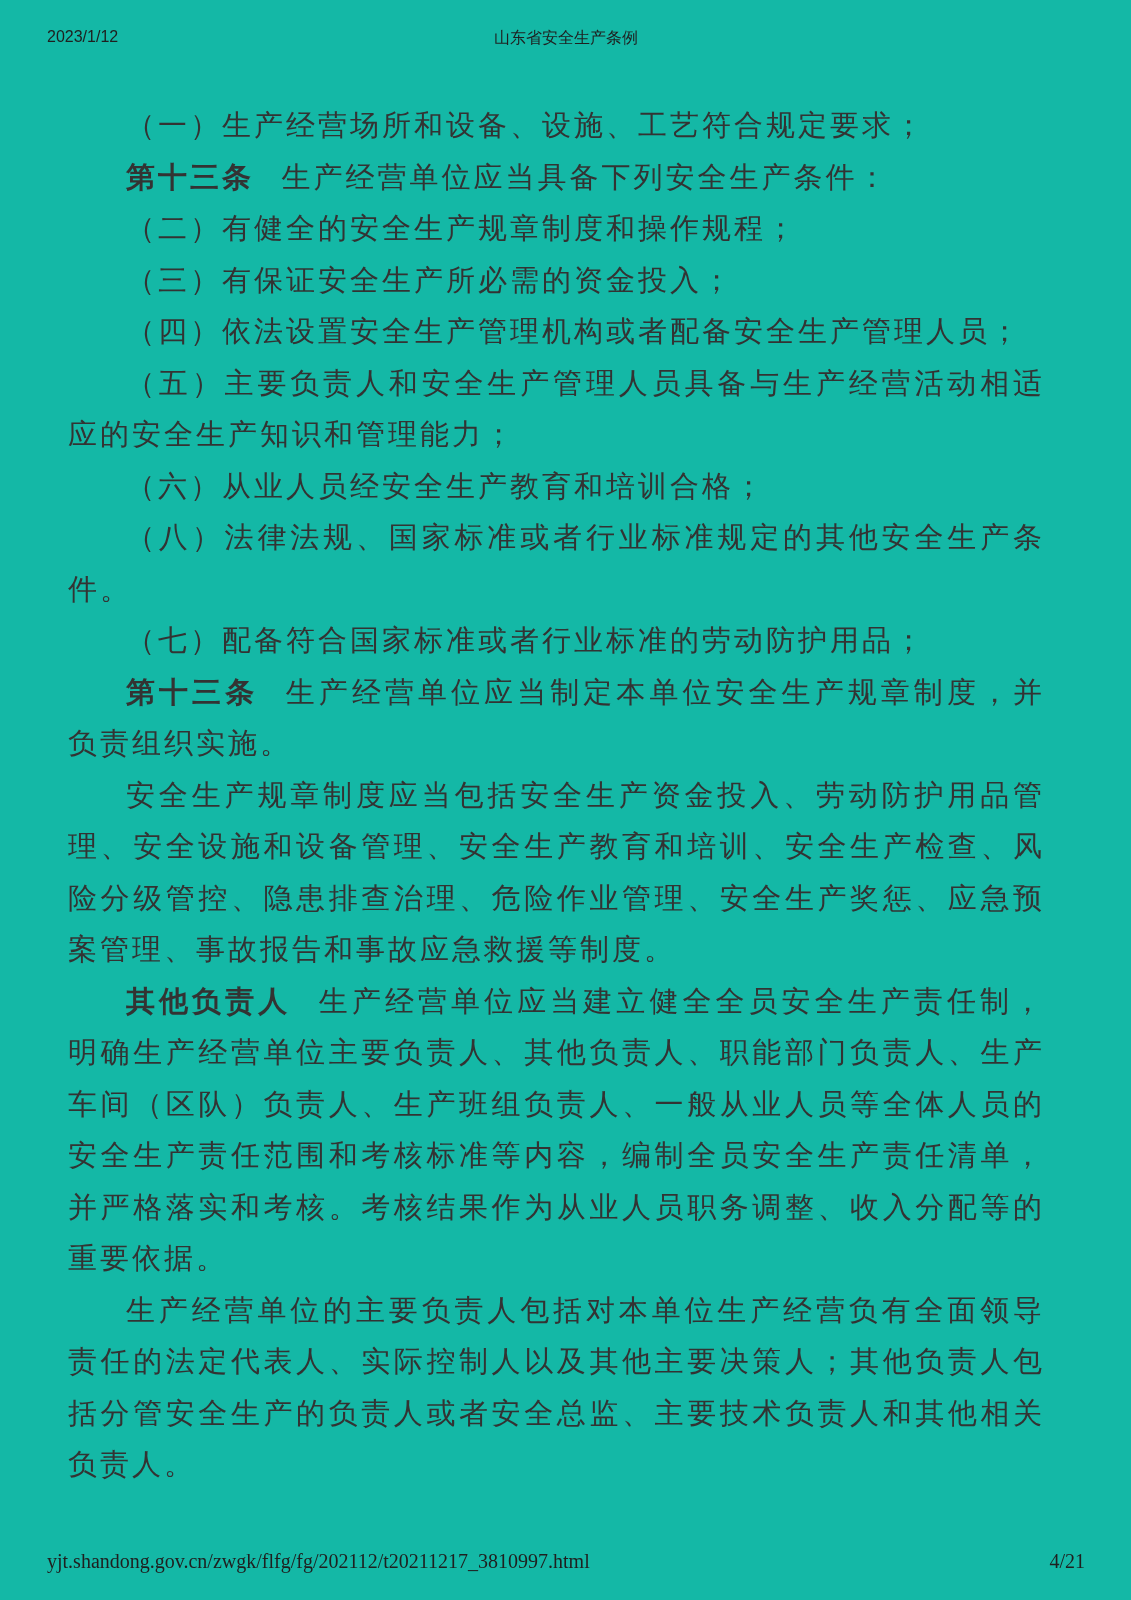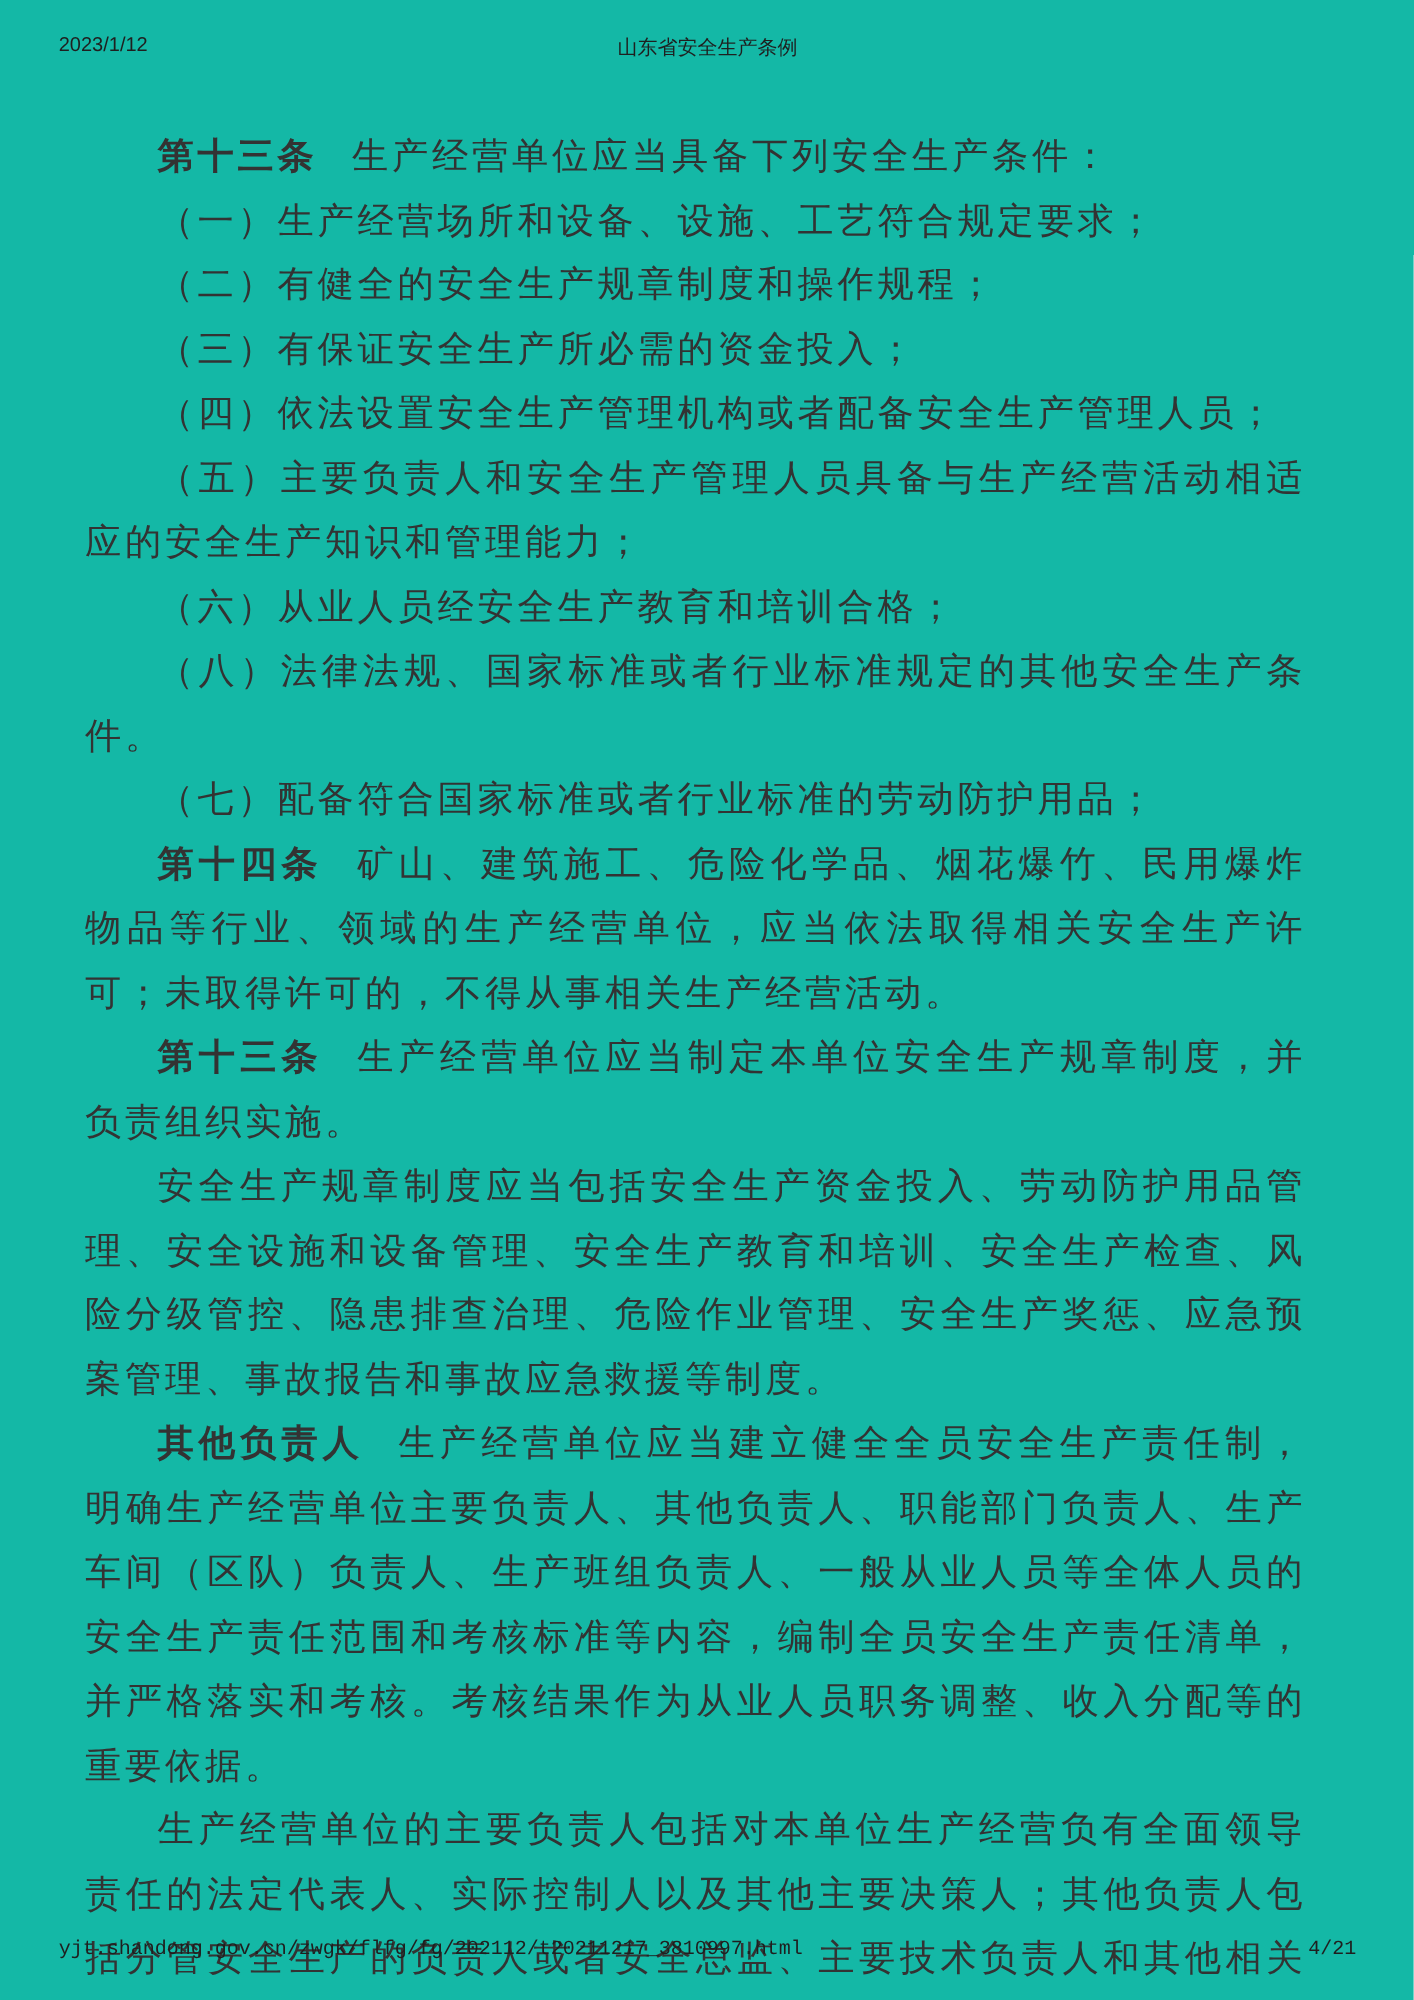--- a/index.html
+++ b/index.html
@@ -63,22 +63,22 @@
   .article-label:not(:empty) {
     margin-right: 0.95em;
   }
   
   .page-footer {
     position: absolute;
     left: 47px;
     right: 46px;
     top: 1550px;
     height: 24px;
-    font-family: Liberation Mono, monospace;
-    font-size: 16px;
+    font-family: Liberation Serif, serif;
+    font-size: 20px;
     color: #1f1f1f;
   }
   .source-url {
     position: absolute;
     left: 0;
     top: 0;
   }
   .page-number {
     position: absolute;
     right: 0;
@@ -90,25 +90,25 @@
 
 <div class="page">
 
   <div class="page-header">
     <span class="print-date">2023/1/12</span>
     <span class="doc-title">山东省安全生产条例</span>
   </div>
 
   <div class="doc-body">
   <p class="para">
-    <span class="article-label">第十三条</span><span class="para-text">生产经营单位应当具备下列安全生产条件：</span>
+    <span class="article-label"></span><span class="para-text">（一）生产经营场所和设备、设施、工艺符合规定要求；</span>
   </p>
 
   <p class="para">
-    <span class="article-label"></span><span class="para-text">（一）生产经营场所和设备、设施、工艺符合规定要求；</span>
+    <span class="article-label">第十三条</span><span class="para-text">生产经营单位应当具备下列安全生产条件：</span>
   </p>
 
   <p class="para">
     <span class="article-label"></span><span class="para-text">（二）有健全的安全生产规章制度和操作规程；</span>
   </p>
 
   <p class="para">
     <span class="article-label"></span><span class="para-text">（三）有保证安全生产所必需的资金投入；</span>
   </p>
 
@@ -125,23 +125,20 @@
   </p>
 
   <p class="para">
     <span class="article-label"></span><span class="para-text">（八）法律法规、国家标准或者行业标准规定的其他安全生产条件。</span>
   </p>
 
   <p class="para">
     <span class="article-label"></span><span class="para-text">（七）配备符合国家标准或者行业标准的劳动防护用品；</span>
   </p>
 
-  <p class="para">
-    <span class="article-label">第十四条</span><span class="para-text">矿山、建筑施工、危险化学品、烟花爆竹、民用爆炸物品等行业、领域的生产经营单位，应当依法取得相关安全生产许可；未取得许可的，不得从事相关生产经营活动。</span>
-  </p>
 
   <p class="para">
     <span class="article-label">第十三条</span><span class="para-text">生产经营单位应当制定本单位安全生产规章制度，并负责组织实施。</span>
   </p>
 
   <p class="para">
     <span class="article-label"></span><span class="para-text">安全生产规章制度应当包括安全生产资金投入、劳动防护用品管理、安全设施和设备管理、安全生产教育和培训、安全生产检查、风险分级管控、隐患排查治理、危险作业管理、安全生产奖惩、应急预案管理、事故报告和事故应急救援等制度。</span>
   </p>
 
   <p class="para">

